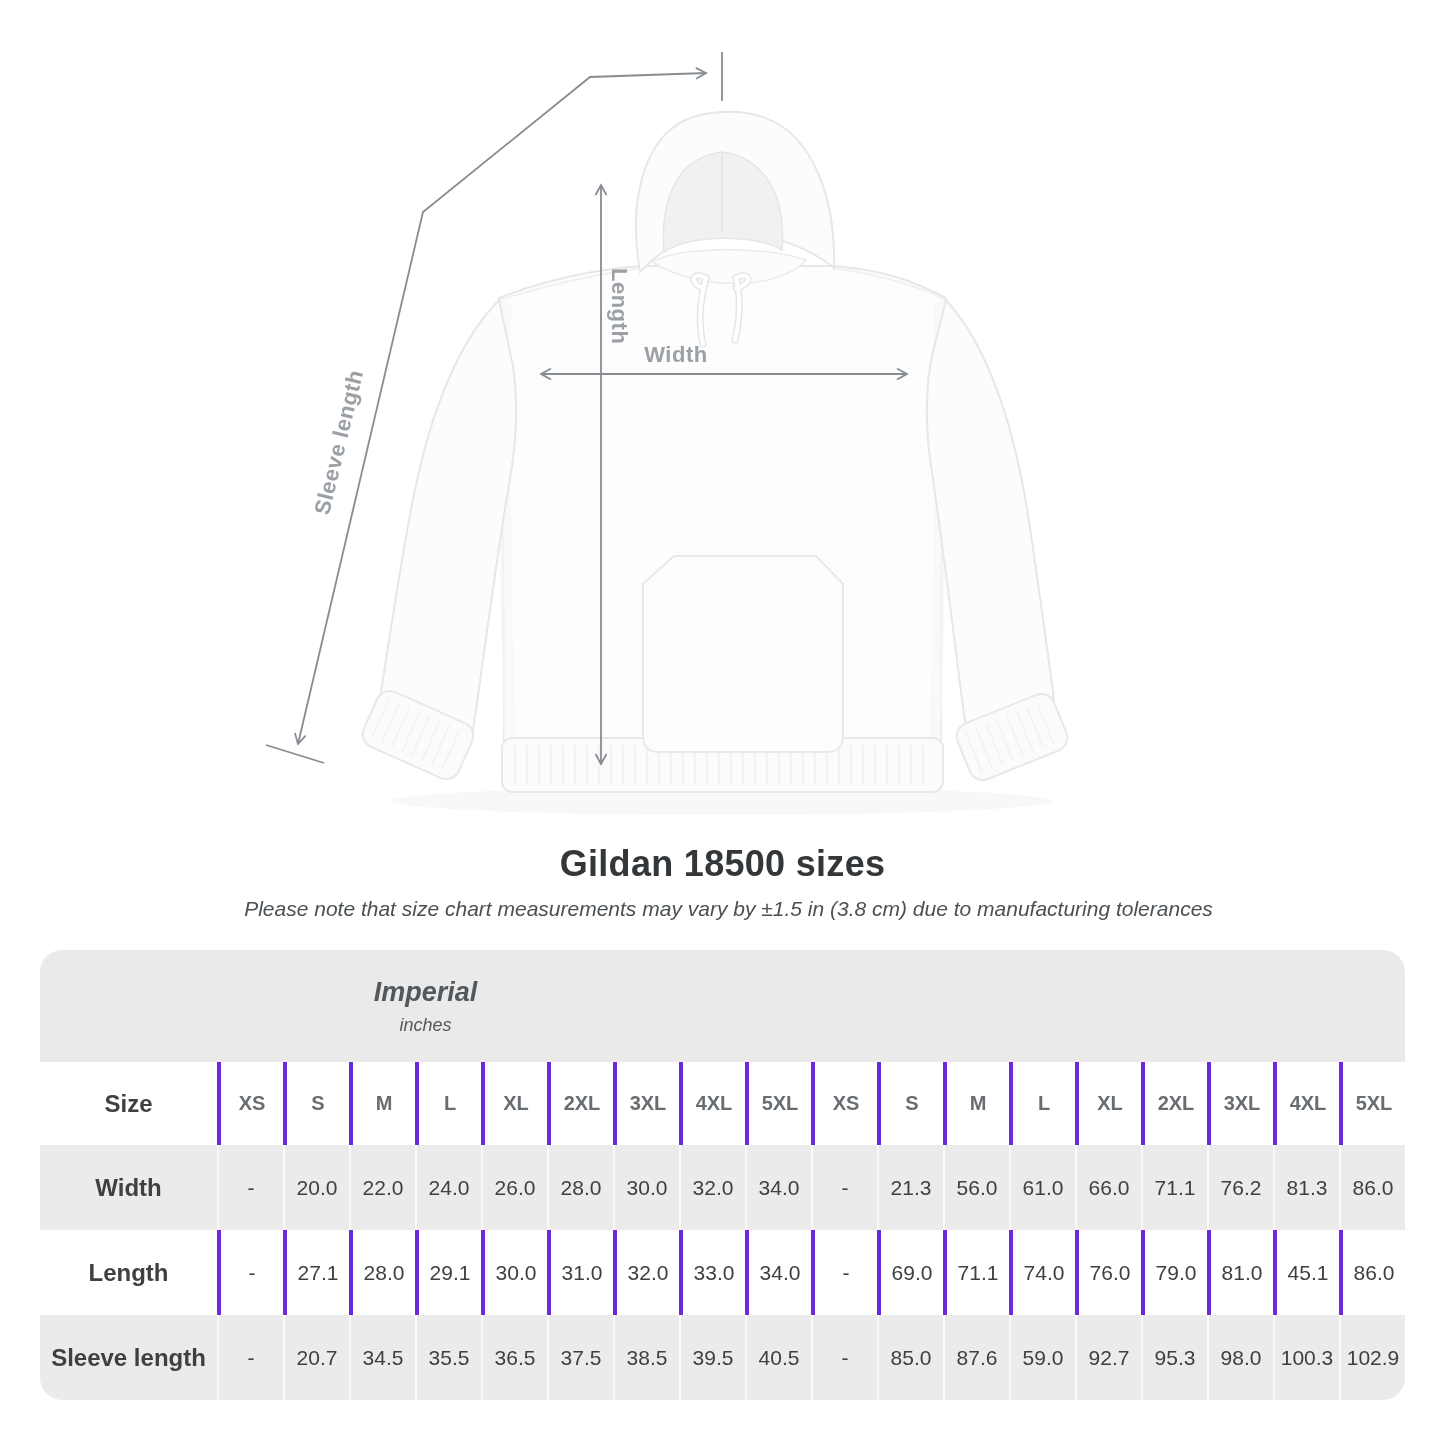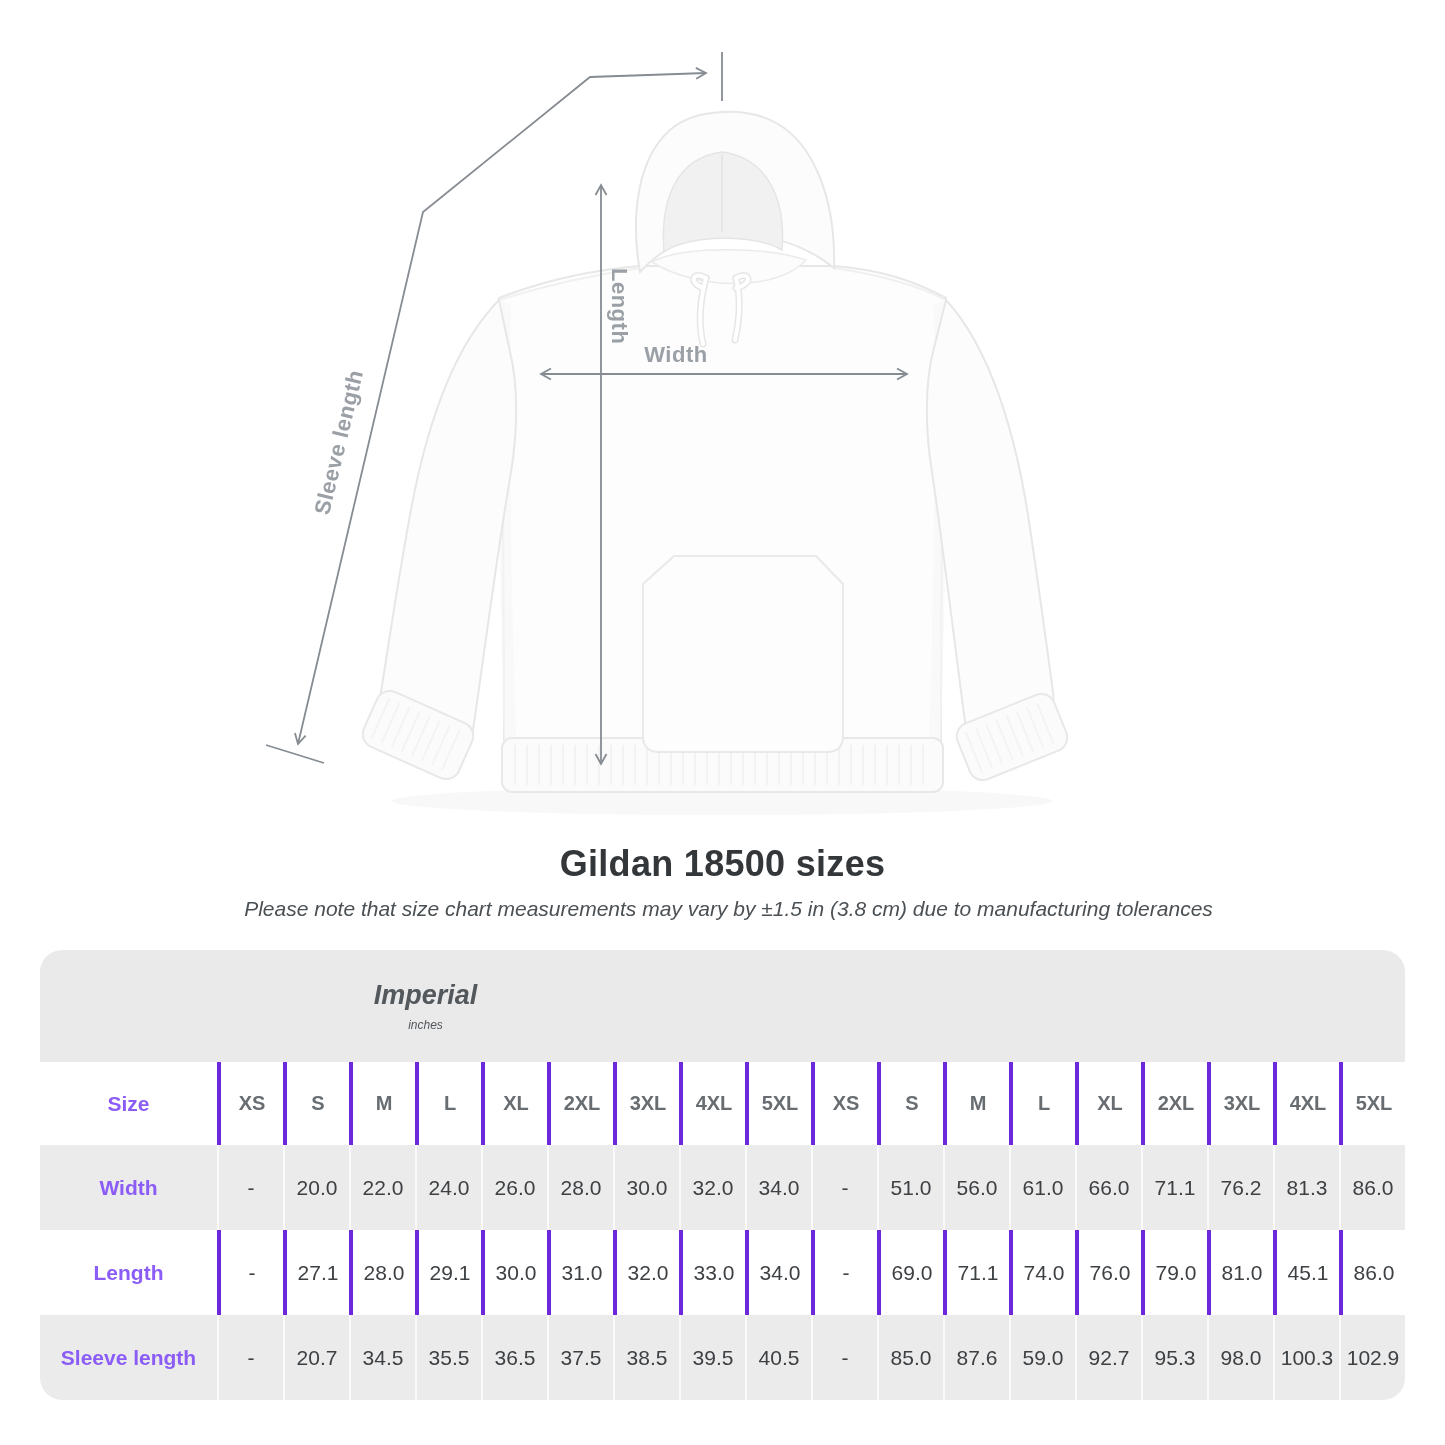--- a/index.html
+++ b/index.html
@@ -18,29 +18,29 @@
   .title-block h1{margin:3px;font-size:36px;font-weight:bold;color:#33373a;letter-spacing:.3px;}
   .subtitle{margin:12px 0 16px;font-style:italic;font-size:21px;color:#4b5054;padding-left:12px;}
 
   
   .size-table{position:absolute;left:40px;top:950px;width:1365px;height:450px;
               border-radius:22px;overflow:hidden;background:#fff;}
   .band{display:grid;grid-template-columns:771px 594px;height:112px;background:#eaeaea;}
   .band-cell{display:flex;flex-direction:column;align-items:center;justify-content:center;
              gap:7px;color:#53585d;}
   .band-title{font-size:27px;font-weight:bold;font-style:italic;}
-  .band-sub{font-size:12px;font-style:italic;}
+  .band-sub{font-size:18px;font-style:italic;}
   .grid{display:grid;grid-template-columns:177px repeat(18,1fr);}
   .cell{display:flex;align-items:center;justify-content:center;height:85px;
         font-size:21px;color:#3e4144;background:#fff;}
   .cell.hdr{height:83px;font-weight:bold;font-size:20px;color:#686d72;}
   .cell.gray{background:#ebebeb;border-left:2px solid #fafafa;}
   .cell.white{border-left:4px solid #6d28d9;}
   .cell.first{border-left:none;}
-  .cell.rowlabel{font-weight:bold;color:#8b5cf6;font-size:21px;}
+  .cell.rowlabel{font-weight:bold;color:#404040;font-size:24px;}
 </style>
 </head>
 <body>
 
 <div class="canvas">
 
   <svg class="diagram" width="1445" height="832" viewBox="0 0 1445 832">
     <defs>
       <marker id="arr" viewBox="0 0 14 14" refX="12" refY="7" markerWidth="14" markerHeight="14" orient="auto-start-reverse" markerUnits="userSpaceOnUse">
         <path d="M 2 1.5 L 12 7 L 2 12.5" fill="none" stroke="#868c92" stroke-width="1.8"></path>
@@ -151,21 +151,21 @@
         <div class="cell gray">-</div>
         <div class="cell gray">20.0</div>
         <div class="cell gray">22.0</div>
         <div class="cell gray">24.0</div>
         <div class="cell gray">26.0</div>
         <div class="cell gray">28.0</div>
         <div class="cell gray">30.0</div>
         <div class="cell gray">32.0</div>
         <div class="cell gray">34.0</div>
         <div class="cell gray">-</div>
-        <div class="cell gray">51.0</div>
+        <div class="cell gray">21.3</div>
         <div class="cell gray">56.0</div>
         <div class="cell gray">61.0</div>
         <div class="cell gray">66.0</div>
         <div class="cell gray">71.1</div>
         <div class="cell gray">76.2</div>
         <div class="cell gray">81.3</div>
         <div class="cell gray">86.0</div>
         <div class="cell white first rowlabel">Length</div>
         <div class="cell white">-</div>
         <div class="cell white">27.1</div>

